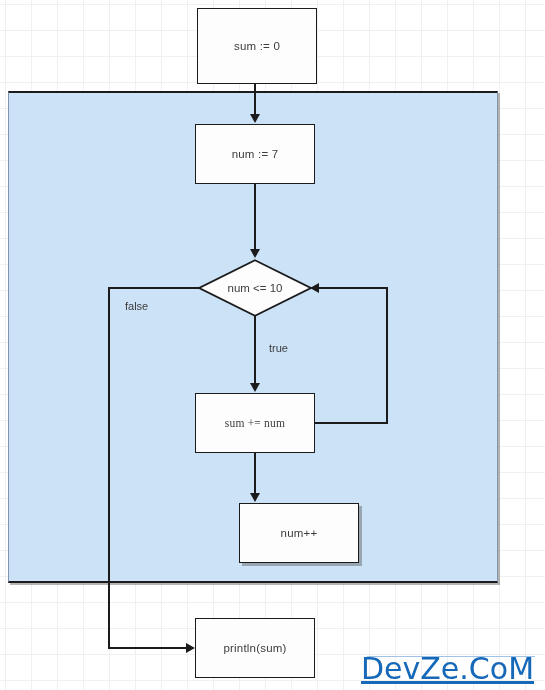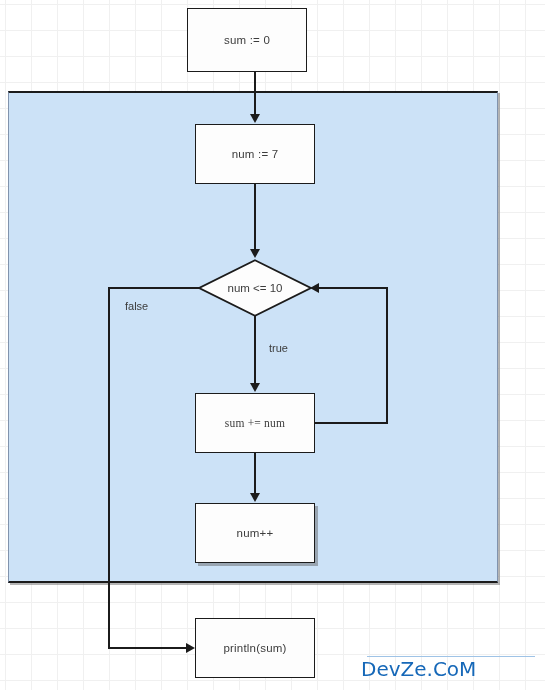--- a/index.html
+++ b/index.html
@@ -46,22 +46,23 @@
     display: flex;
     align-items: center;
     justify-content: center;
     font-size: 11.5px;
     color: #3c3c3c;
     letter-spacing: 0.2px;
     white-space: nowrap;
   }
   .node.shadow {
     box-shadow: 3px 3px 0 0 rgba(90,90,90,0.45);
-  }
-  #node-sum-init  { left:187px; top:8px;   width:120px; height:64px; }
+    margin-left: 44px;
+  }
+  #node-sum-init  { left:197px; top:8px;   width:120px; height:76px; }
   #node-num-init  { left:195px; top:124px; width:120px; height:60px; }
   #node-sum-add   { left:195px; top:393px; width:120px; height:60px;font-family:Liberation Serif, serif; }
   #node-num-incr  { left:195px; top:503px; width:120px; height:60px; }
   #node-println   { left:195px; top:618px; width:120px; height:60px; }
 
   
   #node-decision {
     position: absolute;
     left: 198px;
     top: 259px;
@@ -133,24 +134,25 @@
     left: 12px; top: 0px;
     font-size: 29px;
     color: #1668b8;
     letter-spacing: 9px;
     font-family: "DejaVu Sans", sans-serif;
     line-height: 34px;
   }
   #wm-en {
     position: absolute;
     left: 0px; top: 32px;
-    font-size: 20px;
+    font-size: 30px;
     color: #1668b8;
     line-height: 34px;
     font-family: "DejaVu Sans", sans-serif;
+    text-decoration: underline;
   }
   #wm-faint {
     position: absolute;
     left: 26px; top: 26px;
     font-size: 11px;
     color: #b9b9b9;
     letter-spacing: 3px;
     font-family: "DejaVu Sans", sans-serif;
   }
   #wm-rule {

